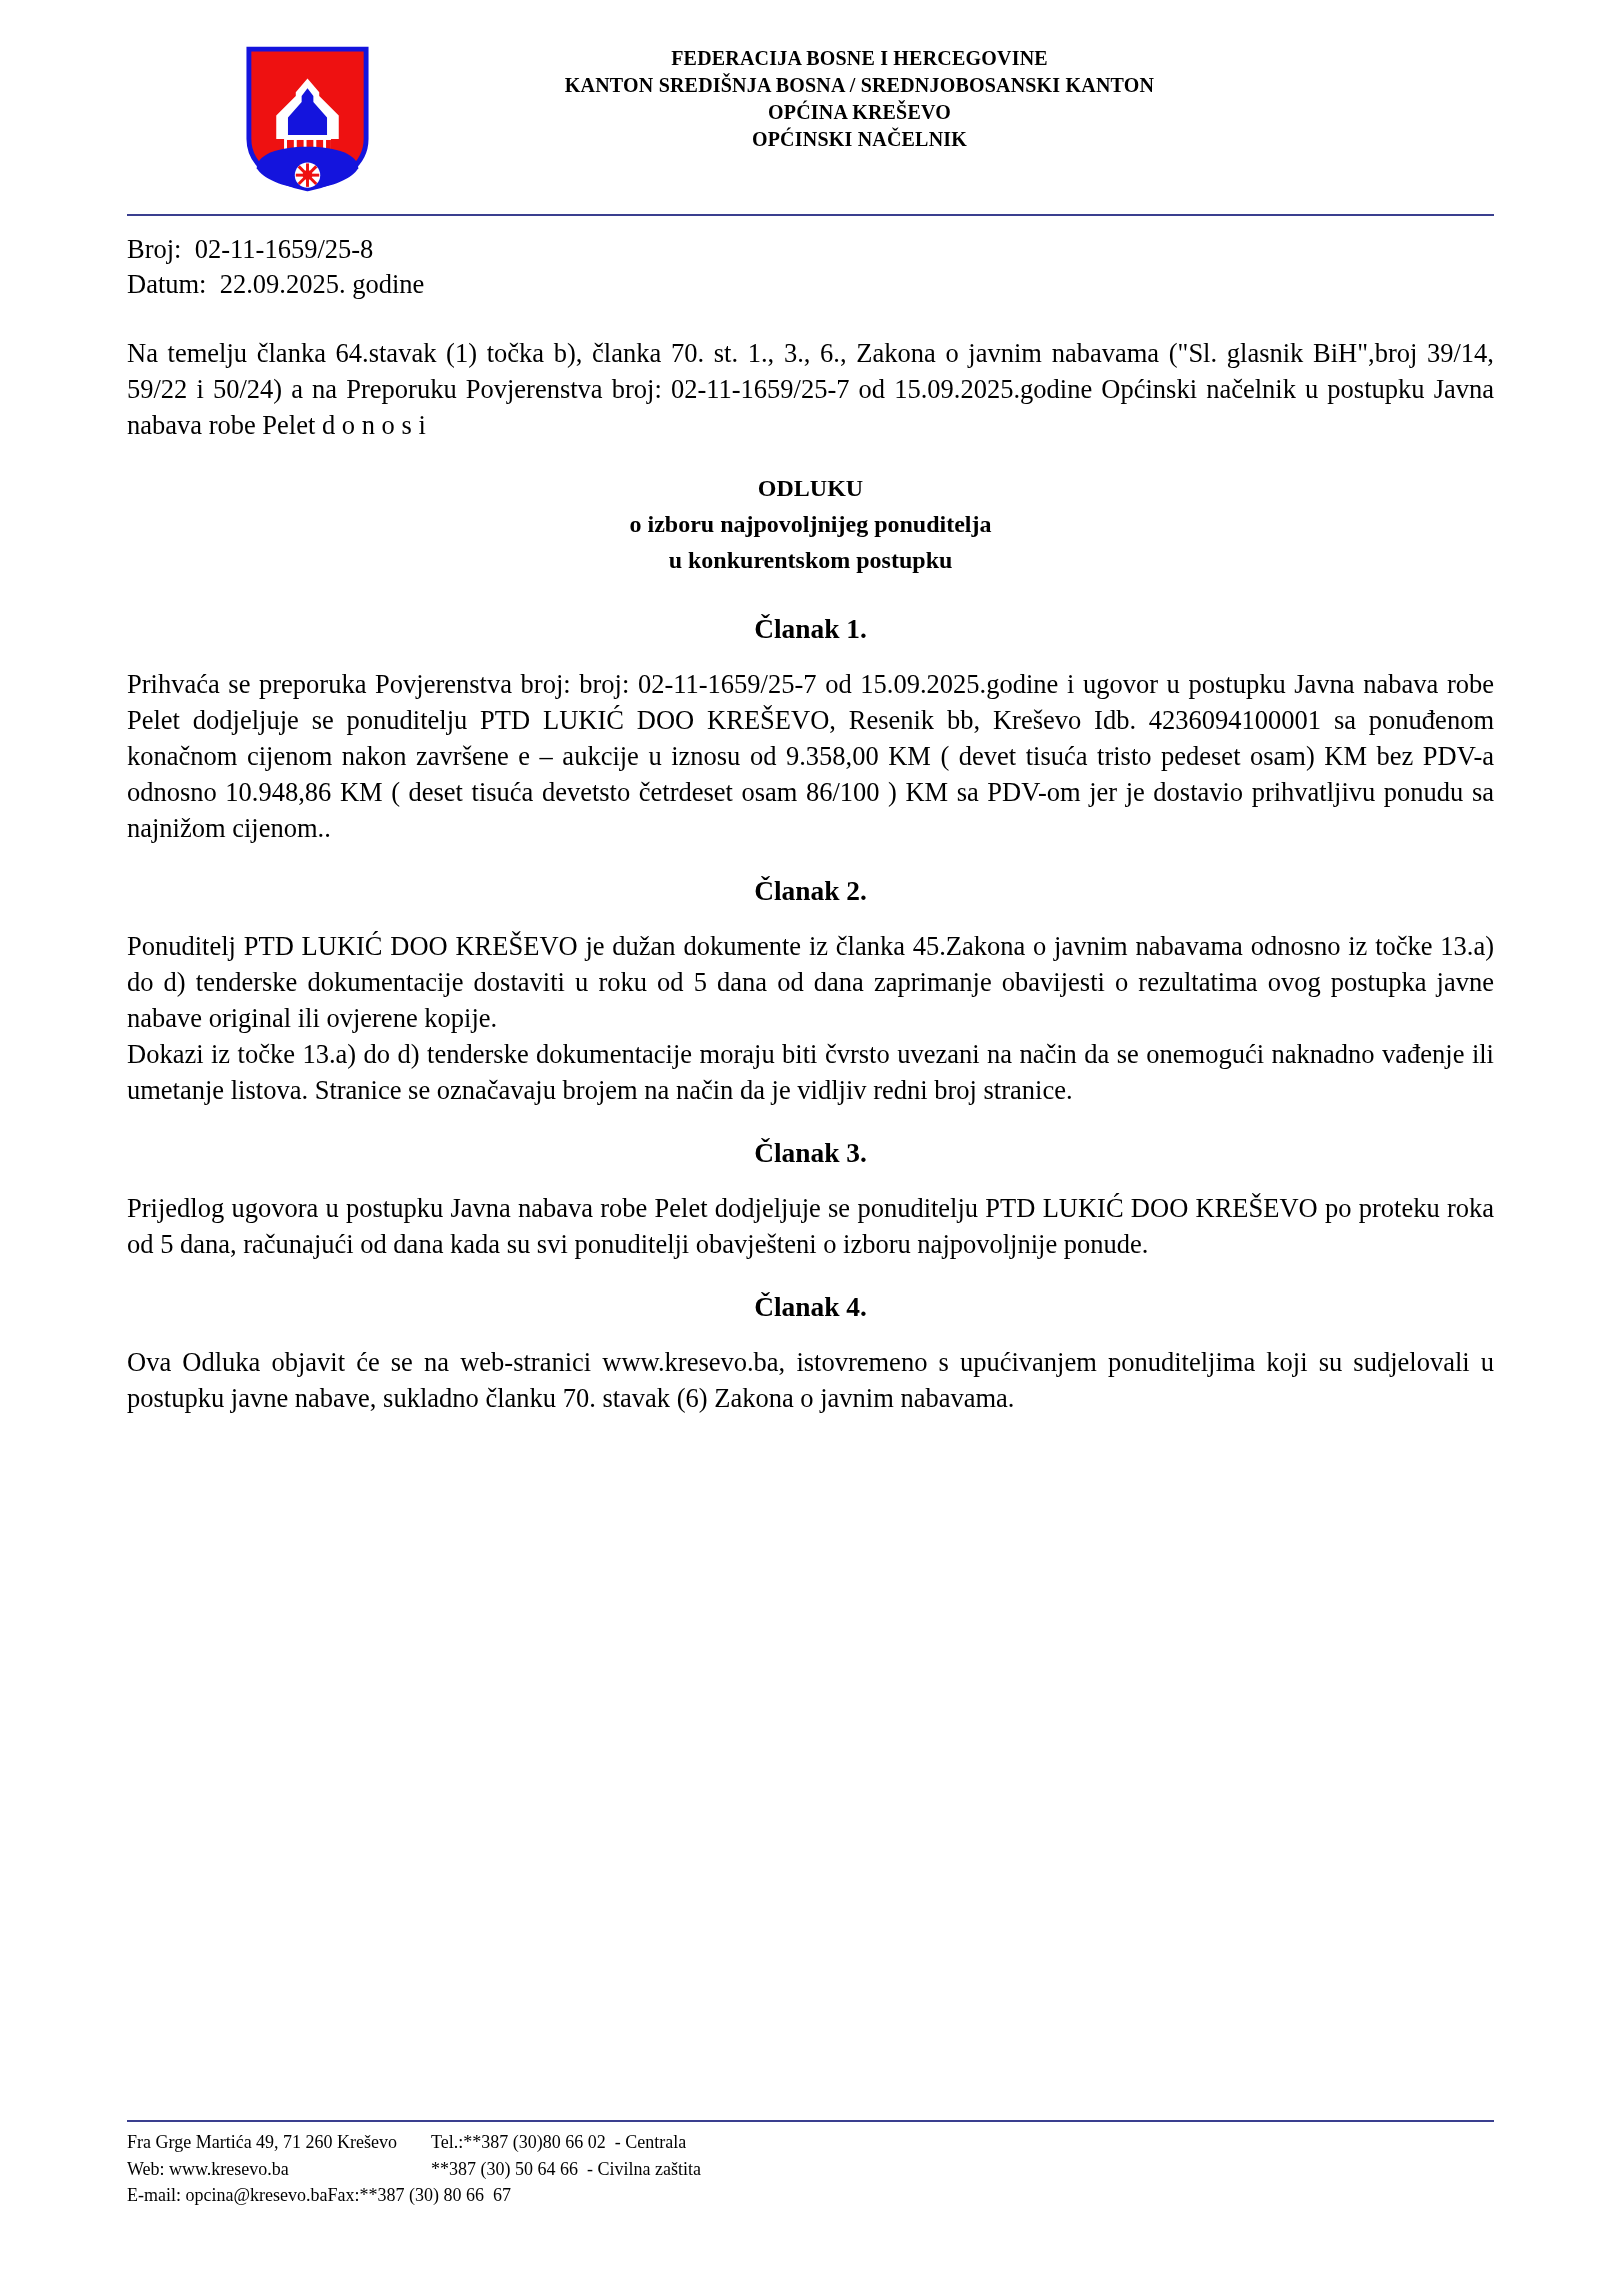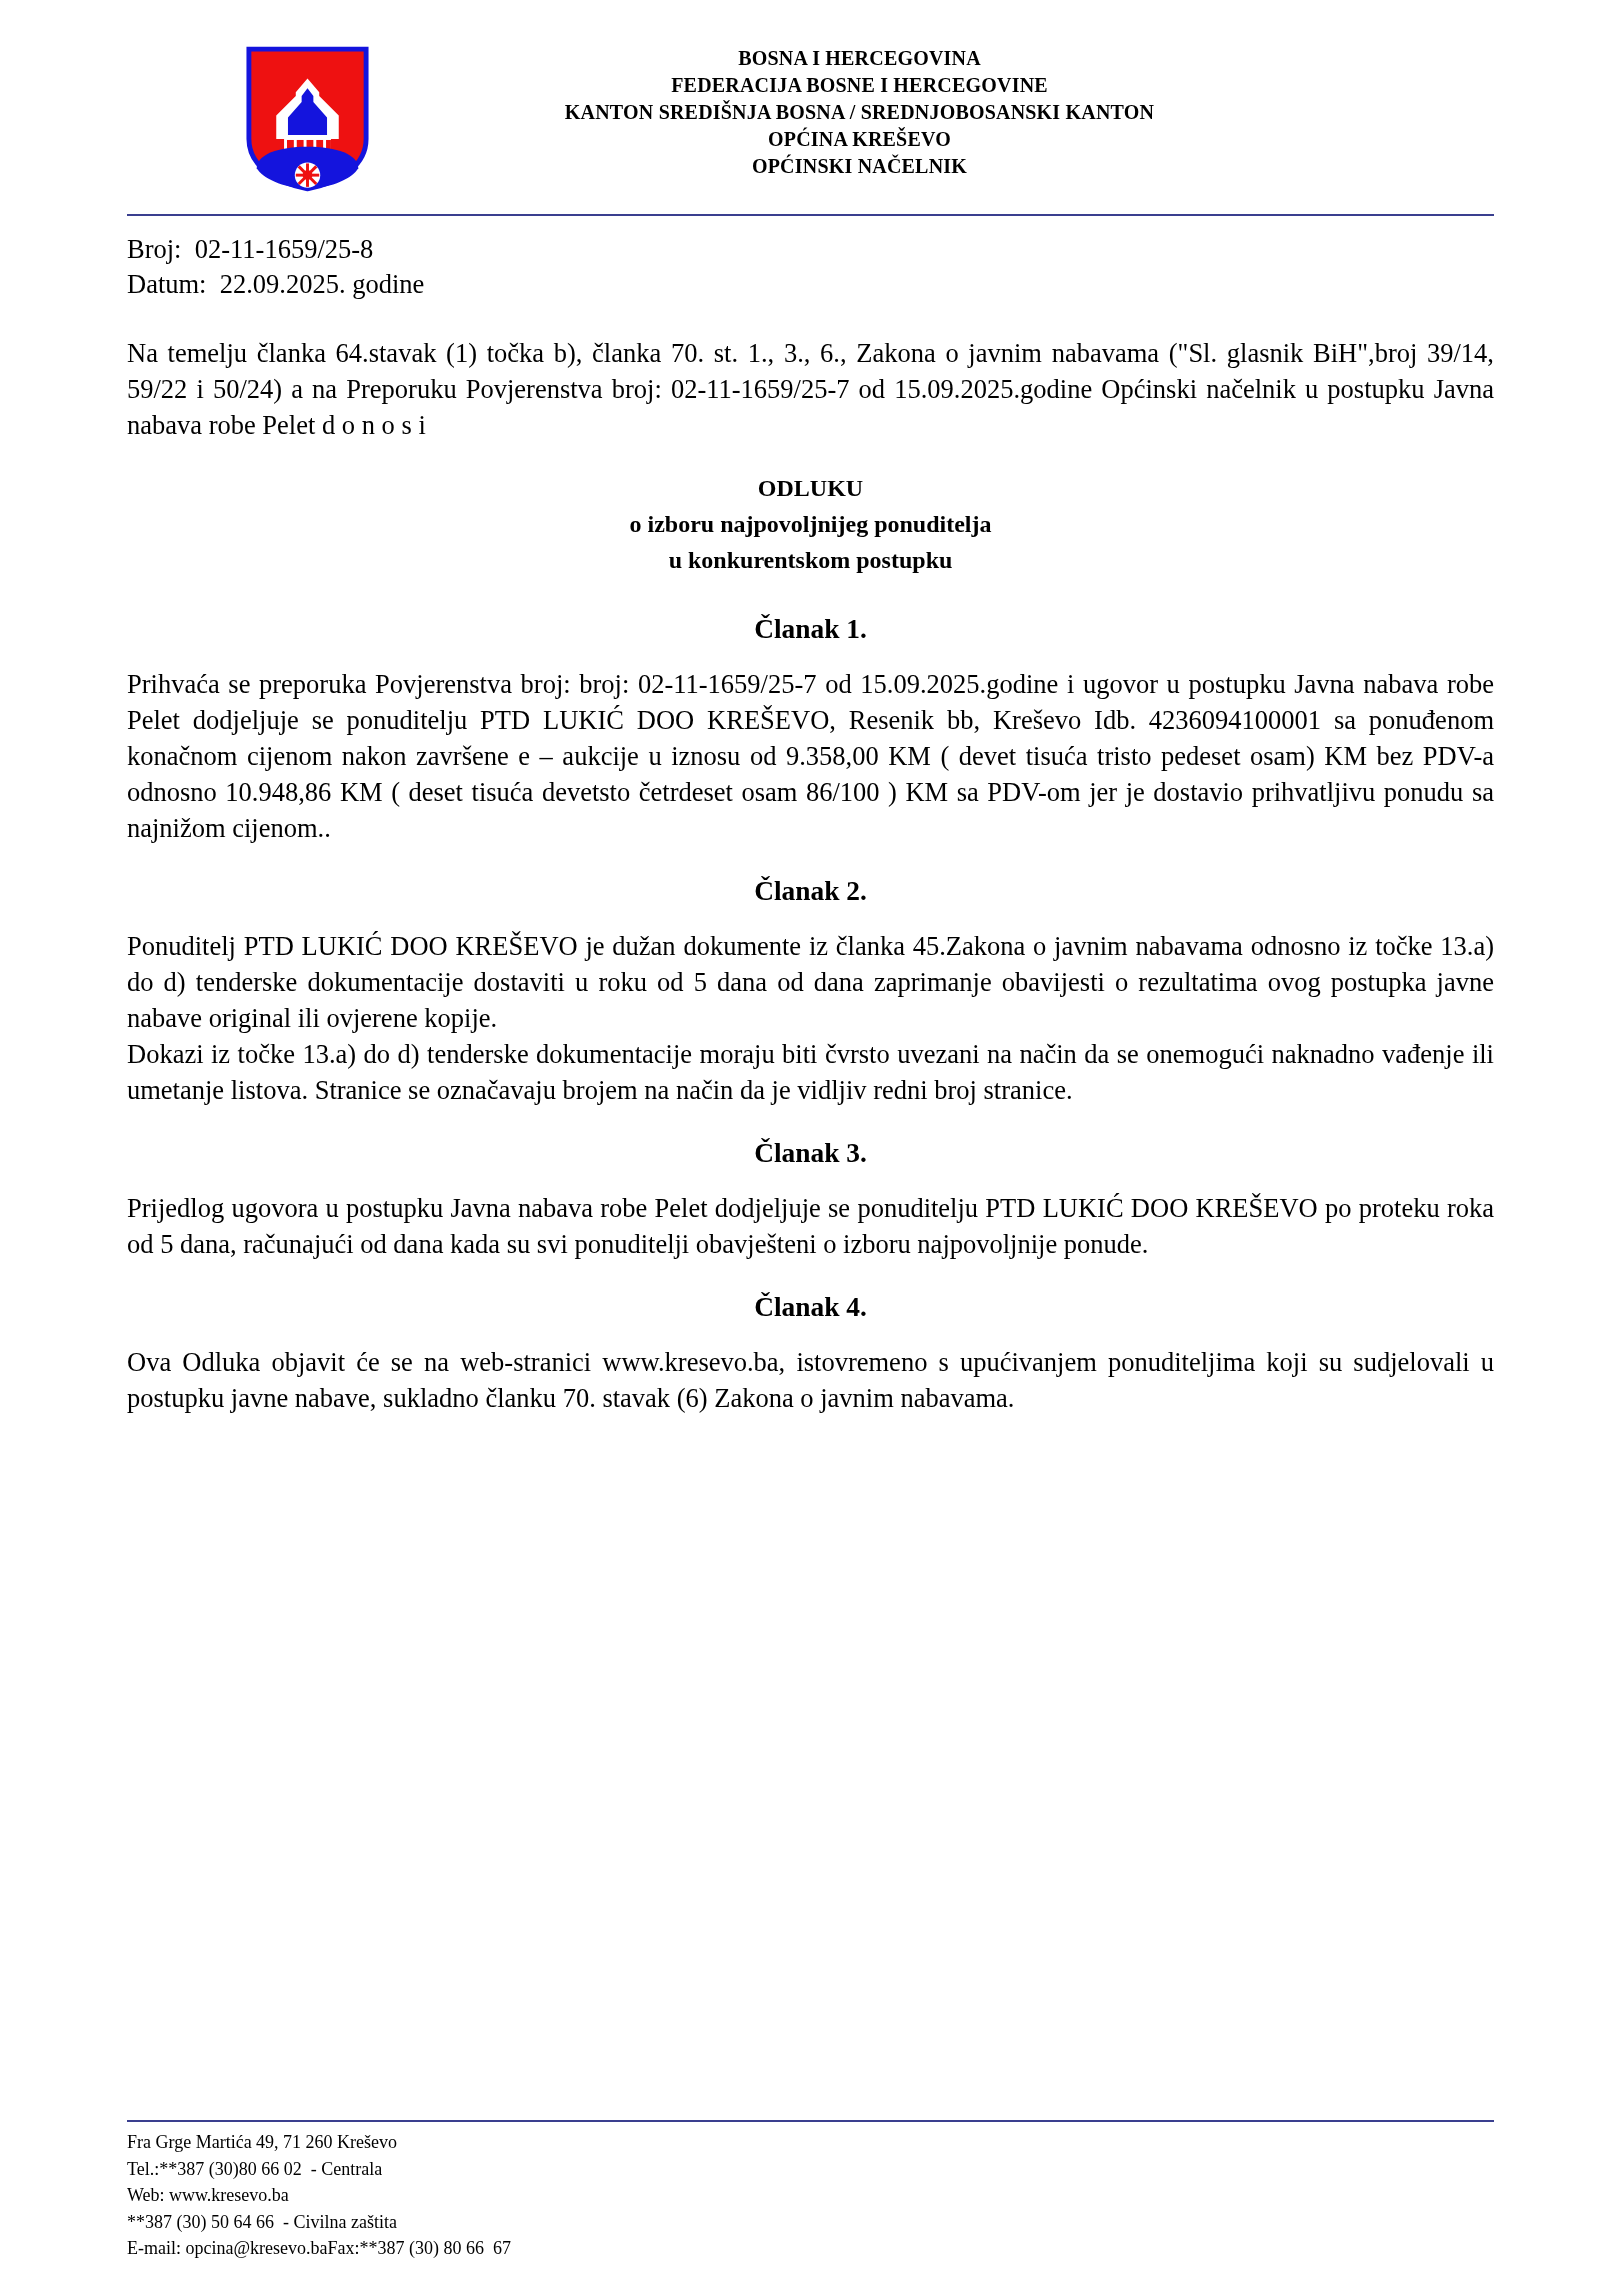--- a/index.html
+++ b/index.html
@@ -111,21 +111,20 @@
     position: absolute;
     left: 127px;
     right: 127px;
     top: 2129px;
     font-size: 18px;
     line-height: 26.5px;
   }
   .footer-row {
     display: flex;
     white-space: pre;
-    flex-direction: column;
   }
   .footer-col-a { width: 304px; }
   .footer-col-b { width: auto; }
 </style>
 </head>
 <body>
 
 <div class="page">
 
   <div class="letterhead">
@@ -153,21 +152,20 @@
         <g stroke="#ee1111" stroke-width="3">
           <line x1="64" y1="121" x2="64" y2="145"></line>
           <line x1="52" y1="133" x2="76" y2="133"></line>
           <line x1="55" y1="124" x2="73" y2="142"></line>
           <line x1="73" y1="124" x2="55" y2="142"></line>
         </g>
       </svg>
     </div>
 
     <div class="org-lines">
-      <div>BOSNA I HERCEGOVINA</div>
       <div>FEDERACIJA BOSNE I HERCEGOVINE</div>
       <div>KANTON SREDIŠNJA BOSNA / SREDNJOBOSANSKI KANTON</div>
       <div>OPĆINA KREŠEVO</div>
       <div>OPĆINSKI NAČELNIK</div>
     </div>
   </div>
 
   <hr class="rule">
 
   <div class="content">

